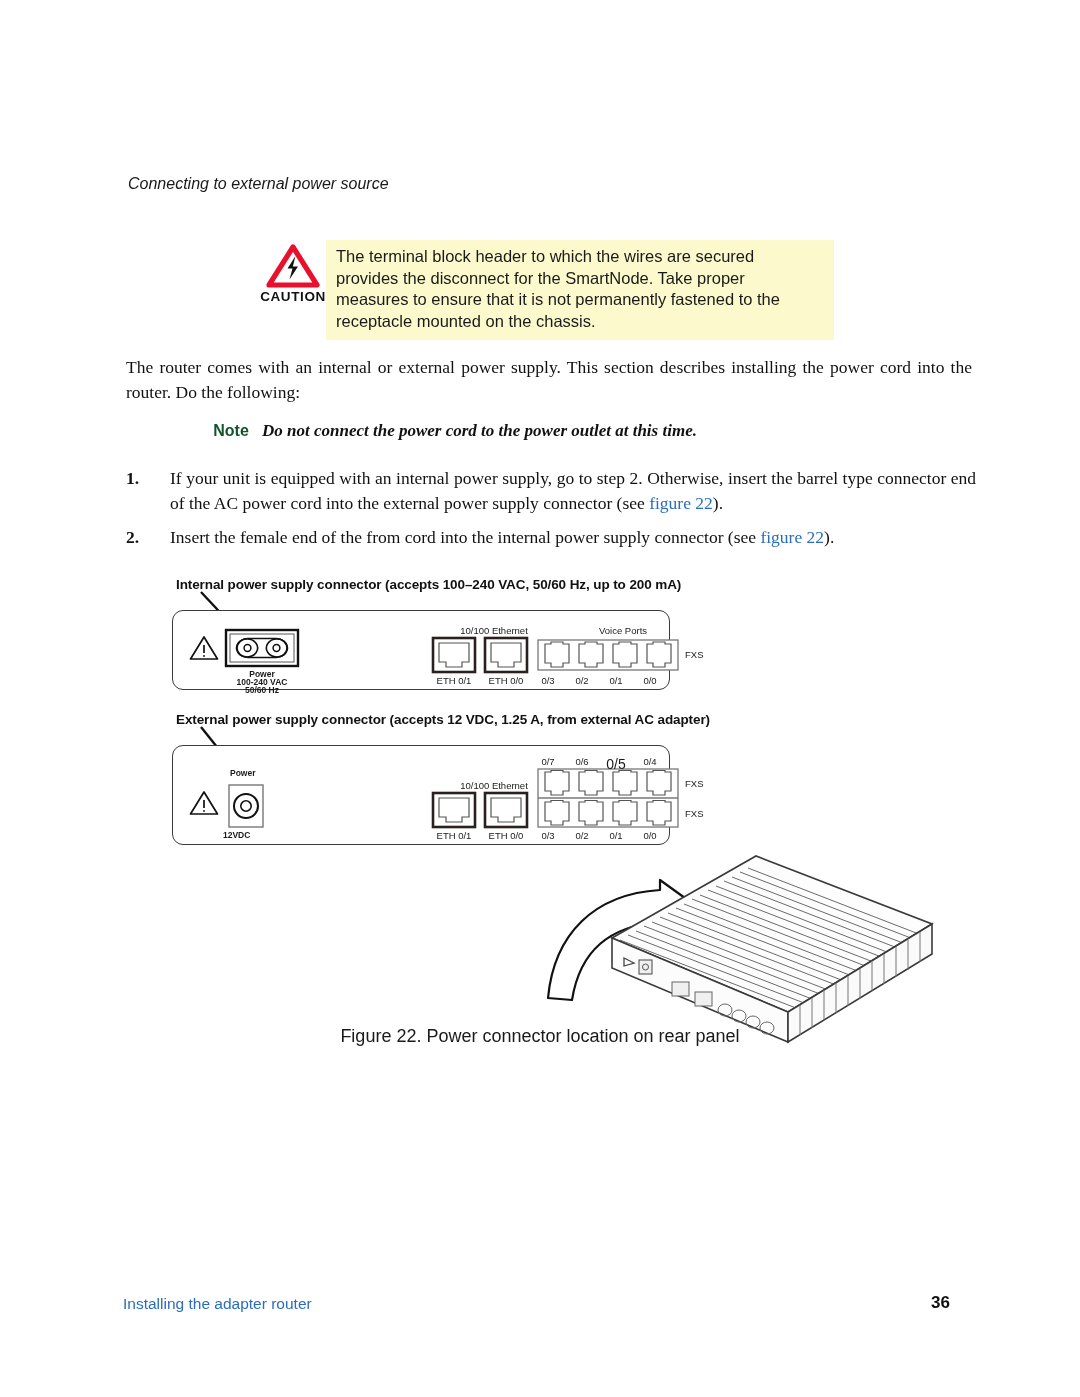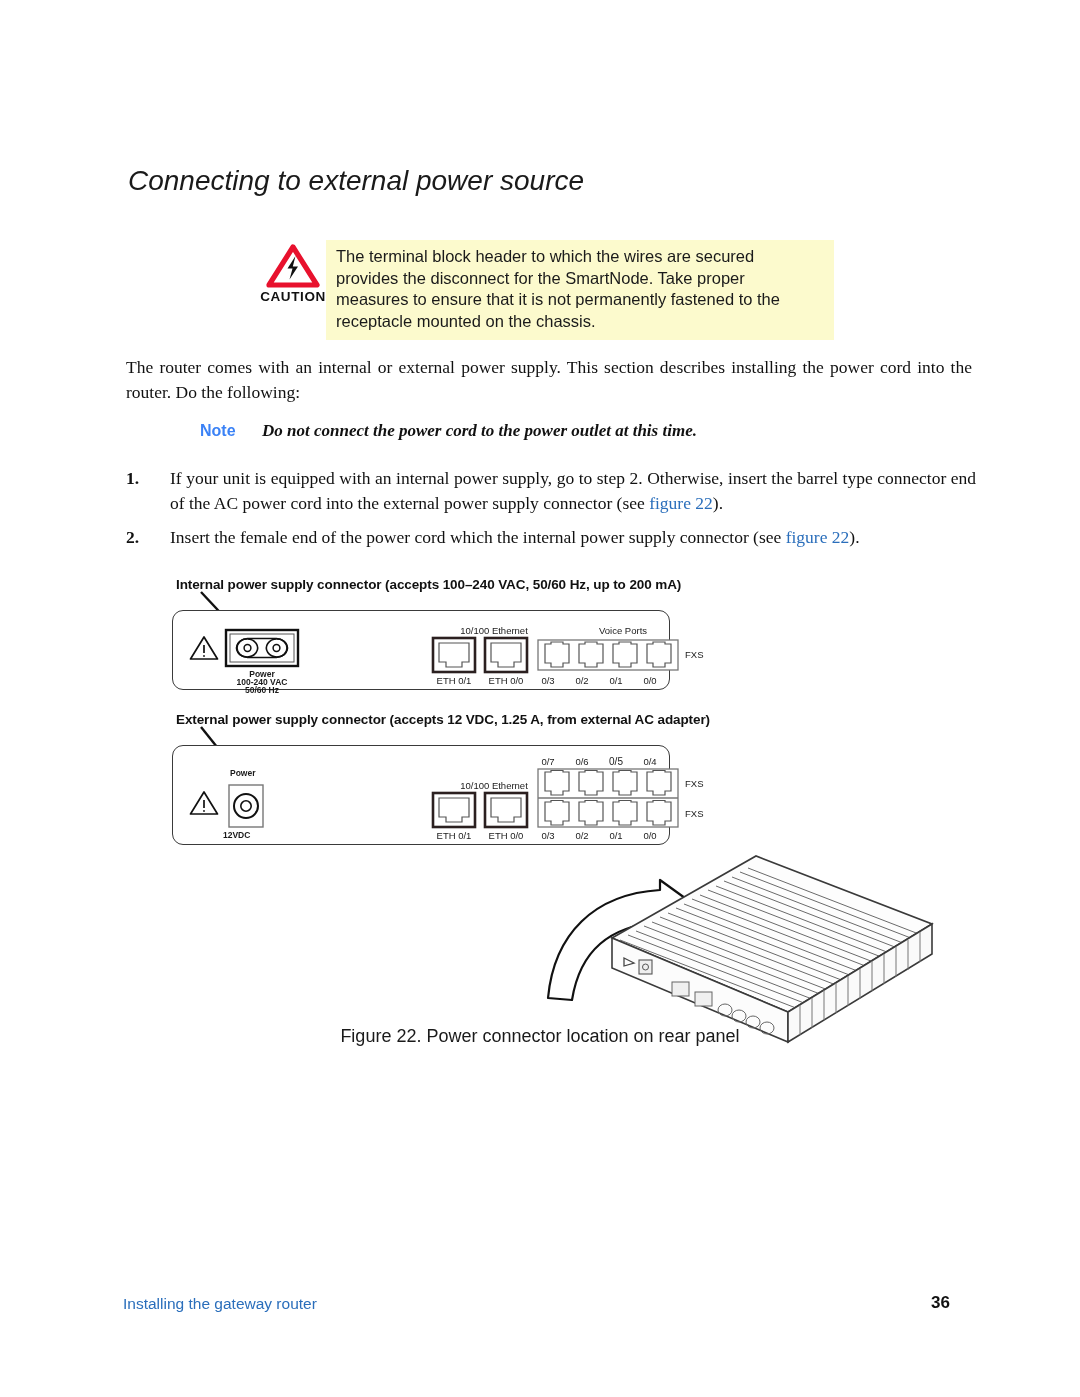--- a/index.html
+++ b/index.html
@@ -24,22 +24,22 @@
     white-space:nowrap;
   }
   .header-right{
     position:absolute;right:14px;top:8px;
     font-size:15.5px;font-weight:bold;color:#0a64b4;
     white-space:nowrap;
   }
 
   
   .section-title{
-    position:absolute;left:128px;top:165px;
-    font-size:28px;font-style:italic;color:#1a1a1a;
+    position:absolute;left:128px;top:175px;
+    font-size:16px;font-style:italic;color:#1a1a1a;
     font-family:"Liberation Sans", sans-serif;
     white-space:nowrap;
   }
 
   
   .caution-wrap{position:absolute;left:250px;top:240px;width:590px;height:100px;}
   .caution-icon{
     position:absolute;left:6px;top:4px;width:74px;height:66px;
     text-align:center;
   }
@@ -67,21 +67,21 @@
     text-align:justify;
   }
   .note-row{
     position:absolute;left:200px;top:421px;width:780px;
     font-family:"Liberation Serif", serif;
     font-size:17px;
   }
   .note-label{
     display:inline-block;width:62px;
     font-family:"Liberation Sans", sans-serif;
-    font-weight:bold;font-size:16px;color:#3b82f6;
+    font-weight:bold;font-size:16px;color:#14532d;text-align:center;
   }
   .note-text{
     font-family:"Liberation Serif", serif;
     font-weight:bold;font-style:italic;font-size:17px;color:#111;
   }
 
   
   .steps{position:absolute;left:126px;top:466px;width:850px;}
   .step{position:relative;margin-bottom:9px;padding-left:44px;
     font-family:"Liberation Serif", serif;
@@ -155,21 +155,21 @@
 
   <div class="note-row">
     <span class="note-label">Note</span><span class="note-text">Do not connect the power cord to the power outlet at this time.</span>
   </div>
 
   <div class="steps">
     <div class="step">
       <span class="num">1.</span><span>If your unit is equipped with an internal power supply, go to step 2. Otherwise, insert the barrel type connector end of the AC power cord into the external power supply connector (see </span><span class="link">figure 22</span><span>).</span>
     </div>
     <div class="step">
-      <span class="num">2.</span><span>Insert the female end of the power cord which the internal power supply connector (see </span><span class="link">figure 22</span><span>).</span>
+      <span class="num">2.</span><span>Insert the female end of the from cord into the internal power supply connector (see </span><span class="link">figure 22</span><span>).</span>
     </div>
   </div>
 
   <div class="figure">
 
     <div class="callout callout-1">Internal power supply connector (accepts 100–240 VAC, 50/60 Hz, up to 200 mA)</div>
     <div class="callout callout-2">External power supply connector (accepts 12 VDC, 1.25 A, from external AC adapter)</div>
 
     <svg style="position:absolute;left:0;top:0;width:1080px;height:520px;">
       <defs>
@@ -275,21 +275,21 @@
           <path d="M42 34 L48 34 L48 32.5 L60 32.5 L60 34 L66 34 L66 53 L60 53 L60 57 L48 57 L48 53 L42 53 Z"></path>
           <path d="M76 34 L82 34 L82 32.5 L94 32.5 L94 34 L100 34 L100 53 L94 53 L94 57 L82 57 L82 53 L76 53 Z"></path>
           <path d="M110 34 L116 34 L116 32.5 L128 32.5 L128 34 L134 34 L134 53 L128 53 L128 57 L116 57 L116 53 L110 53 Z"></path>
         </g>
       </svg>
       <div class="tiny" style="left:512px;top:32px;font-size:9.5px;">FXS</div>
       <div class="tiny" style="left:512px;top:62px;font-size:9.5px;">FXS</div>
 
       <div class="tiny tiny-c" style="left:360px;top:10px;width:30px;font-size:9.5px;">0/7</div>
       <div class="tiny tiny-c" style="left:394px;top:10px;width:30px;font-size:9.5px;">0/6</div>
-      <div class="tiny tiny-c" style="left:428px;top:10px;width:30px;font-size:10px;">0/5</div>
+      <div class="tiny tiny-c" style="left:428px;top:10px;width:30px;font-size:14px;">0/5</div>
       <div class="tiny tiny-c" style="left:462px;top:10px;width:30px;font-size:9.5px;">0/4</div>
 
       <div class="tiny tiny-c" style="left:257px;top:84px;width:48px;font-size:9.5px;">ETH 0/1</div>
       <div class="tiny tiny-c" style="left:309px;top:84px;width:48px;font-size:9.5px;">ETH 0/0</div>
       <div class="tiny tiny-c" style="left:360px;top:84px;width:30px;font-size:9.5px;">0/3</div>
       <div class="tiny tiny-c" style="left:394px;top:84px;width:30px;font-size:9.5px;">0/2</div>
       <div class="tiny tiny-c" style="left:428px;top:84px;width:30px;font-size:9.5px;">0/1</div>
       <div class="tiny tiny-c" style="left:462px;top:84px;width:30px;font-size:9.5px;">0/0</div>
     </div>
 
@@ -350,16 +350,16 @@
           <ellipse cx="219" cy="186" rx="7" ry="6"></ellipse>
           <ellipse cx="233" cy="192" rx="7" ry="6"></ellipse>
           <ellipse cx="247" cy="198" rx="7" ry="6"></ellipse>
         </g>
       </g>
     </svg>
 
     <div class="fig-caption">Figure 22. Power connector location on rear panel</div>
   </div>
 
-  <div class="footer-left">Installing the gateway router</div>
+  <div class="footer-left">Installing the adapter router</div>
   <div class="footer-right">36</div>
 
 </div>
 
 </body></html>

